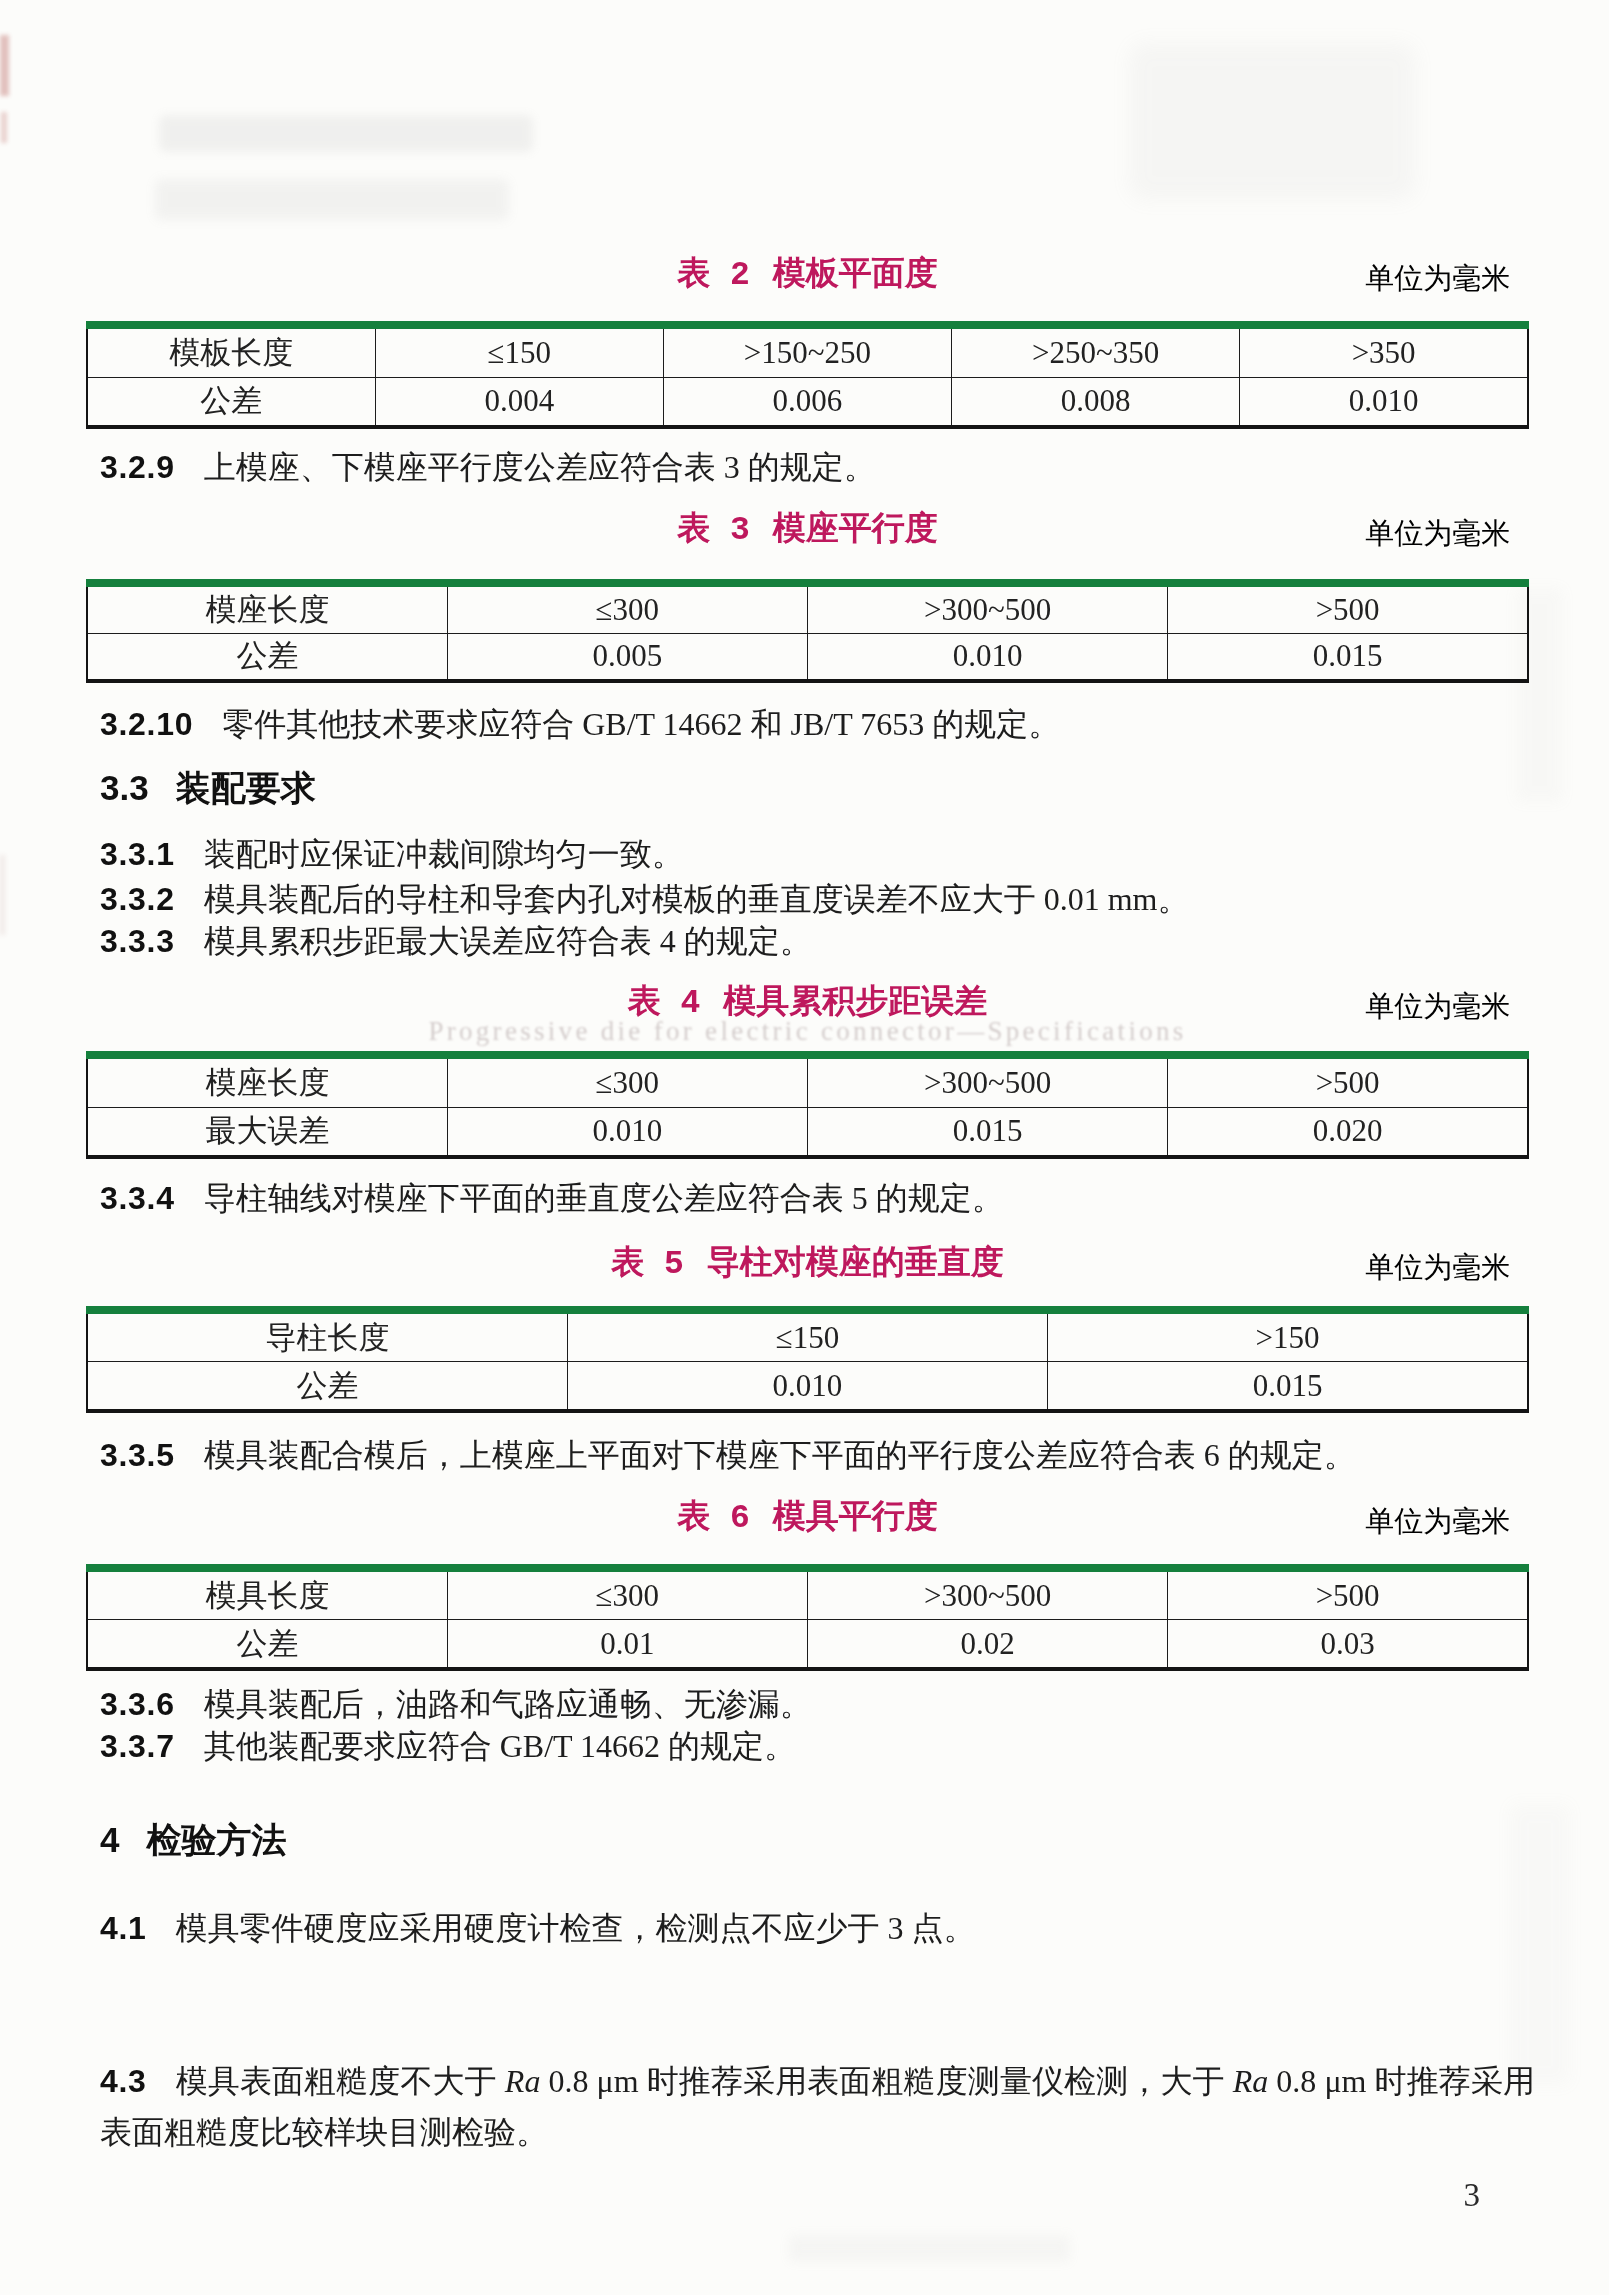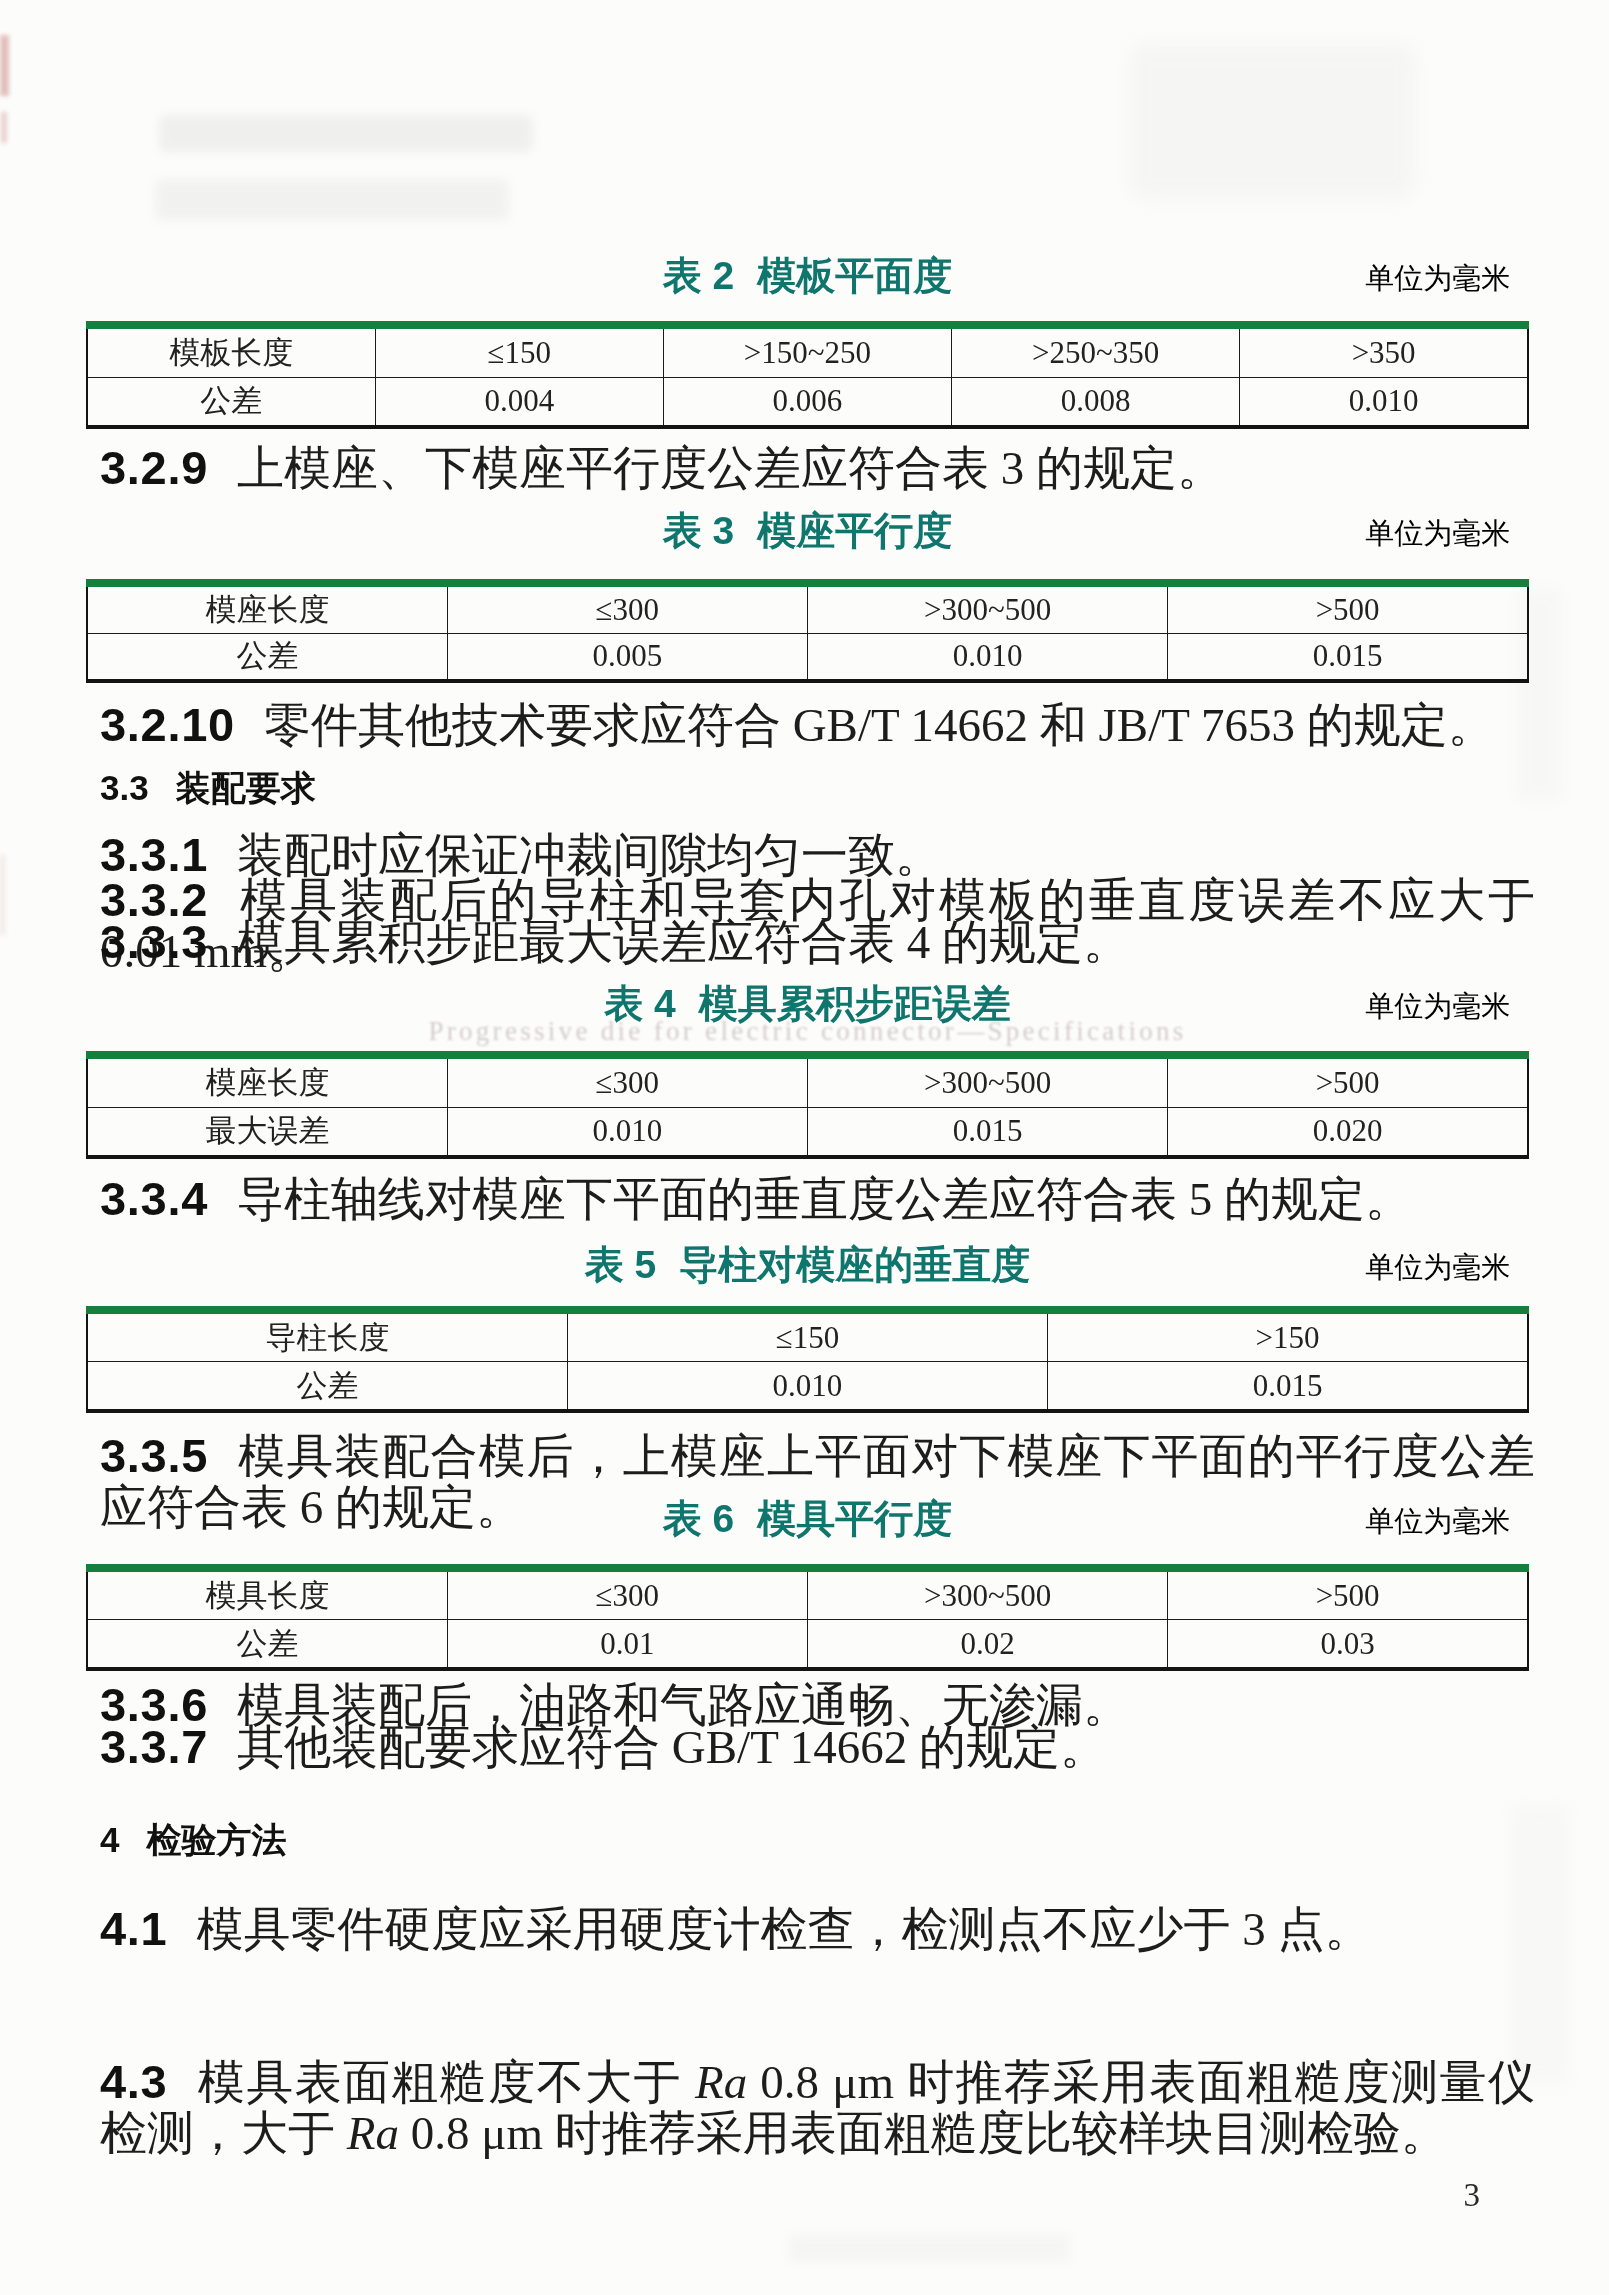--- a/index.html
+++ b/index.html
@@ -29,22 +29,22 @@
     position:absolute;top:179px;left:86px;width:1414px;
     text-align:right;
     font-family:"Liberation Serif", serif;
     font-weight:700;font-size:33px;line-height:40px;
     letter-spacing:0.7px;color:#141414;
   }
 
   
   .caption{position:absolute;left:86px;width:1443px;height:43px;text-align:center;}
   .cap-label,.cap-title{
-    font-family:Liberation Sans, sans-serif;
-    font-weight:700;font-size:39px;line-height:43px;color:#0f766e;
+    font-family:Liberation Mono, monospace;
+    font-weight:700;font-size:33px;line-height:43px;color:#be185d;
   }
   .cap-title{margin-left:23px;}
   .cap-unit{
     position:absolute;right:18.7px;top:5.3px;
     font-family:"Liberation Serif", serif;
     font-weight:400;font-size:29px;color:#000000;
   }
   .cap-t2{top:254px;} .cap-t3{top:509px;} .cap-t4{top:982px;}
   .cap-t5{top:1243px;} .cap-t6{top:1497px;}
 
@@ -78,21 +78,21 @@
   .tbl-2{top:321px;height:108px;}
   .tbl-3{top:579px;height:104px;}
   .tbl-4{top:1051px;height:108px;}
   .tbl-5{top:1306px;height:107px;}
   .tbl-6{top:1564px;height:107px;}
 
   
   .para{
     position:absolute;left:100px;right:75px;
     font-family:"Liberation Serif", serif;
-    font-size:47px;line-height:51px;color:#1d1d1d;
+    font-size:32px;line-height:51px;color:#1d1d1d;
     text-align:justify;
   }
   .para .num{
     font-family:"Liberation Sans", sans-serif;
     font-weight:700;margin-right:29px;letter-spacing:0.7px;color:#111;
   }
   .heading{
     position:absolute;left:100px;right:75px;
     font-family:"Liberation Sans", sans-serif;
     font-weight:700;font-size:35px;line-height:51px;color:#111;

